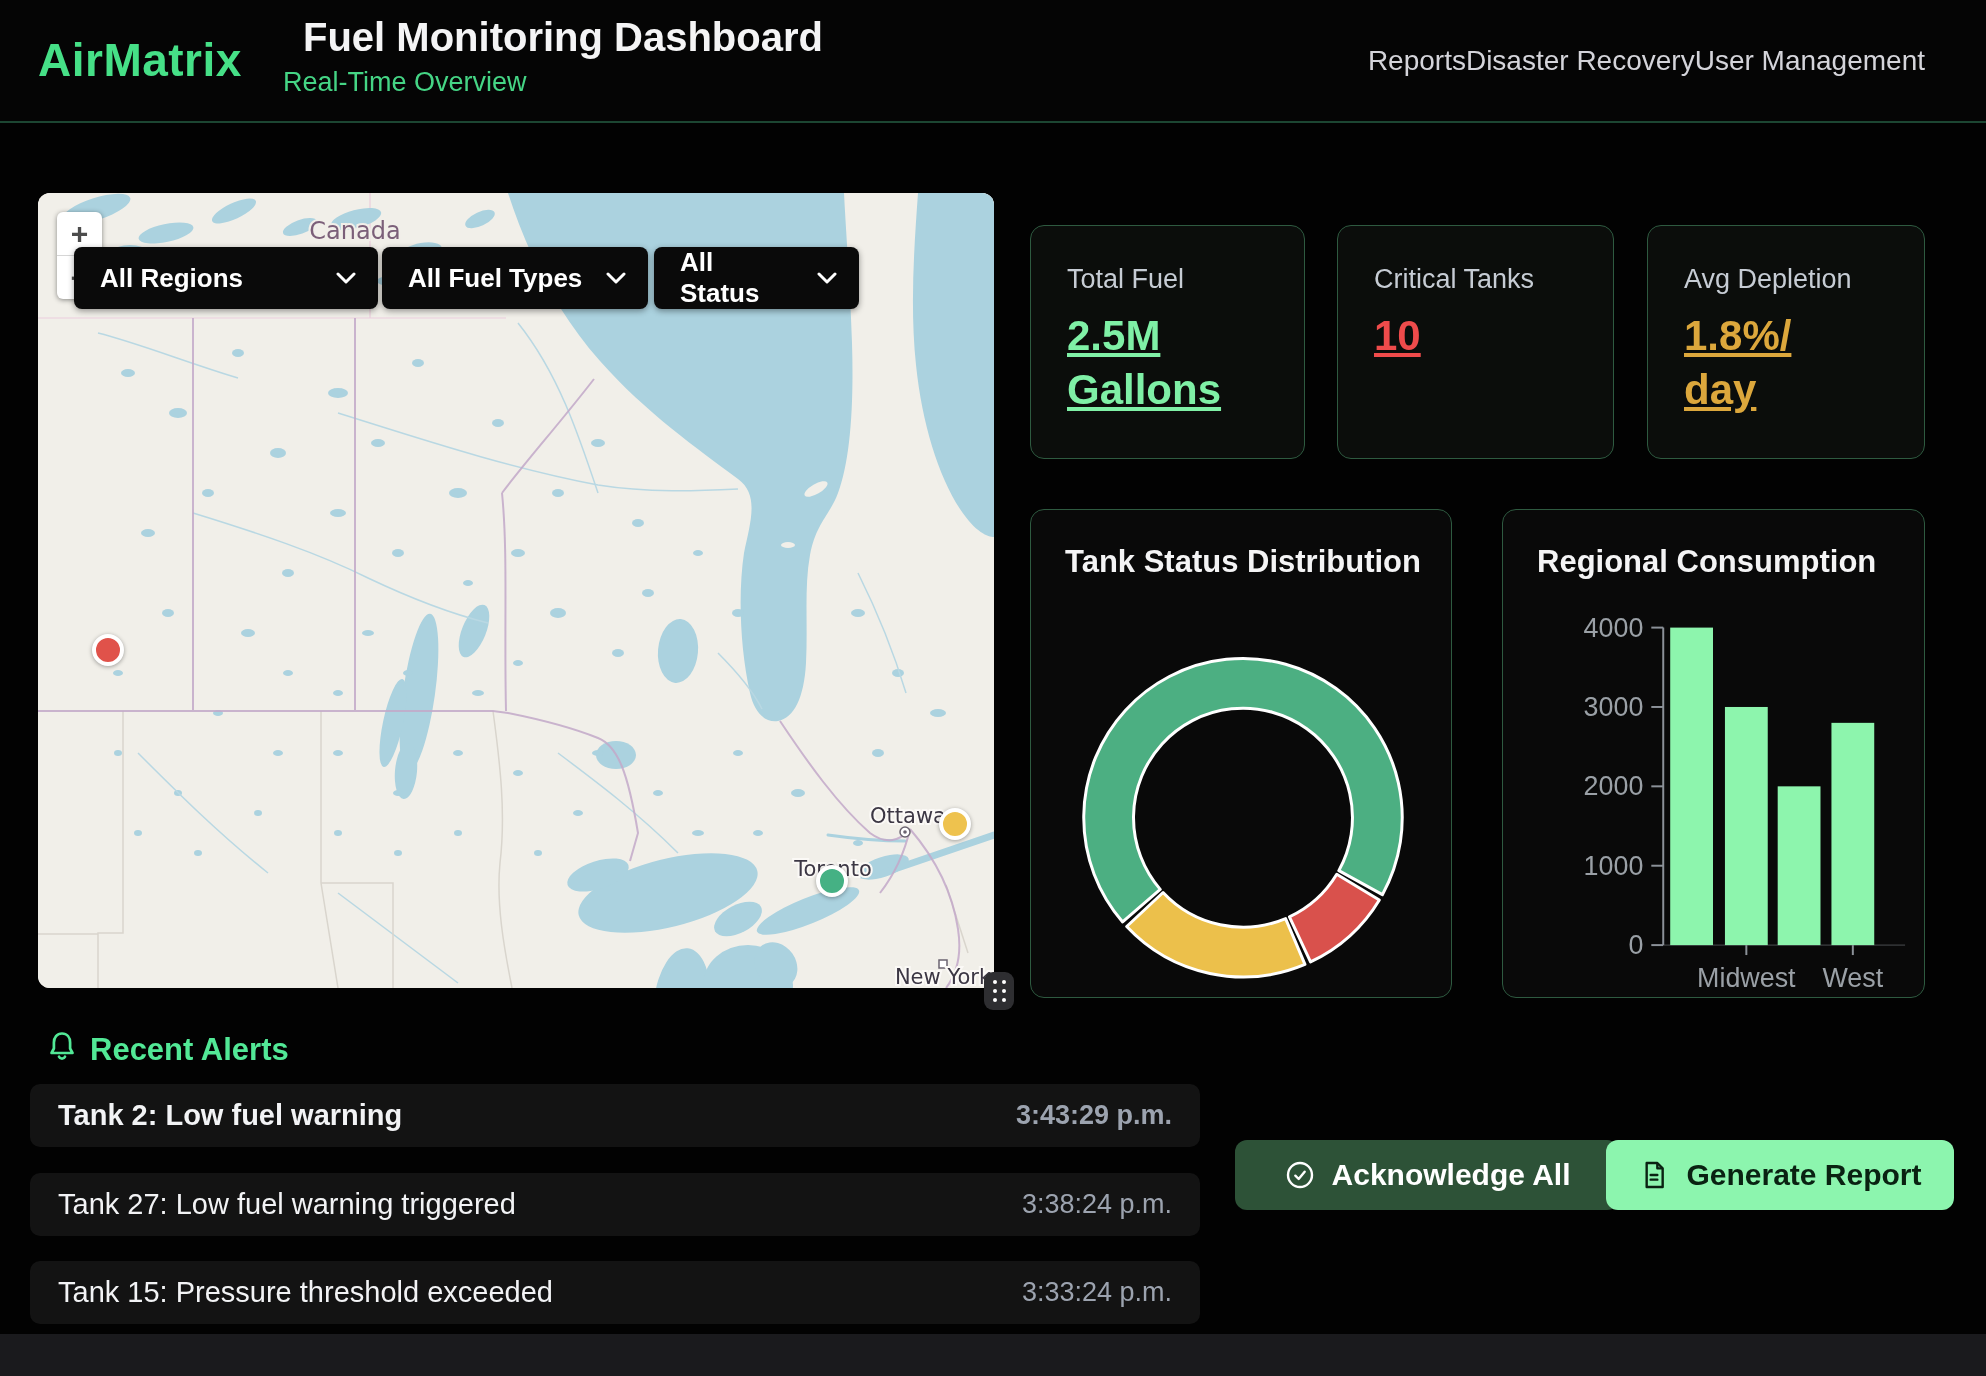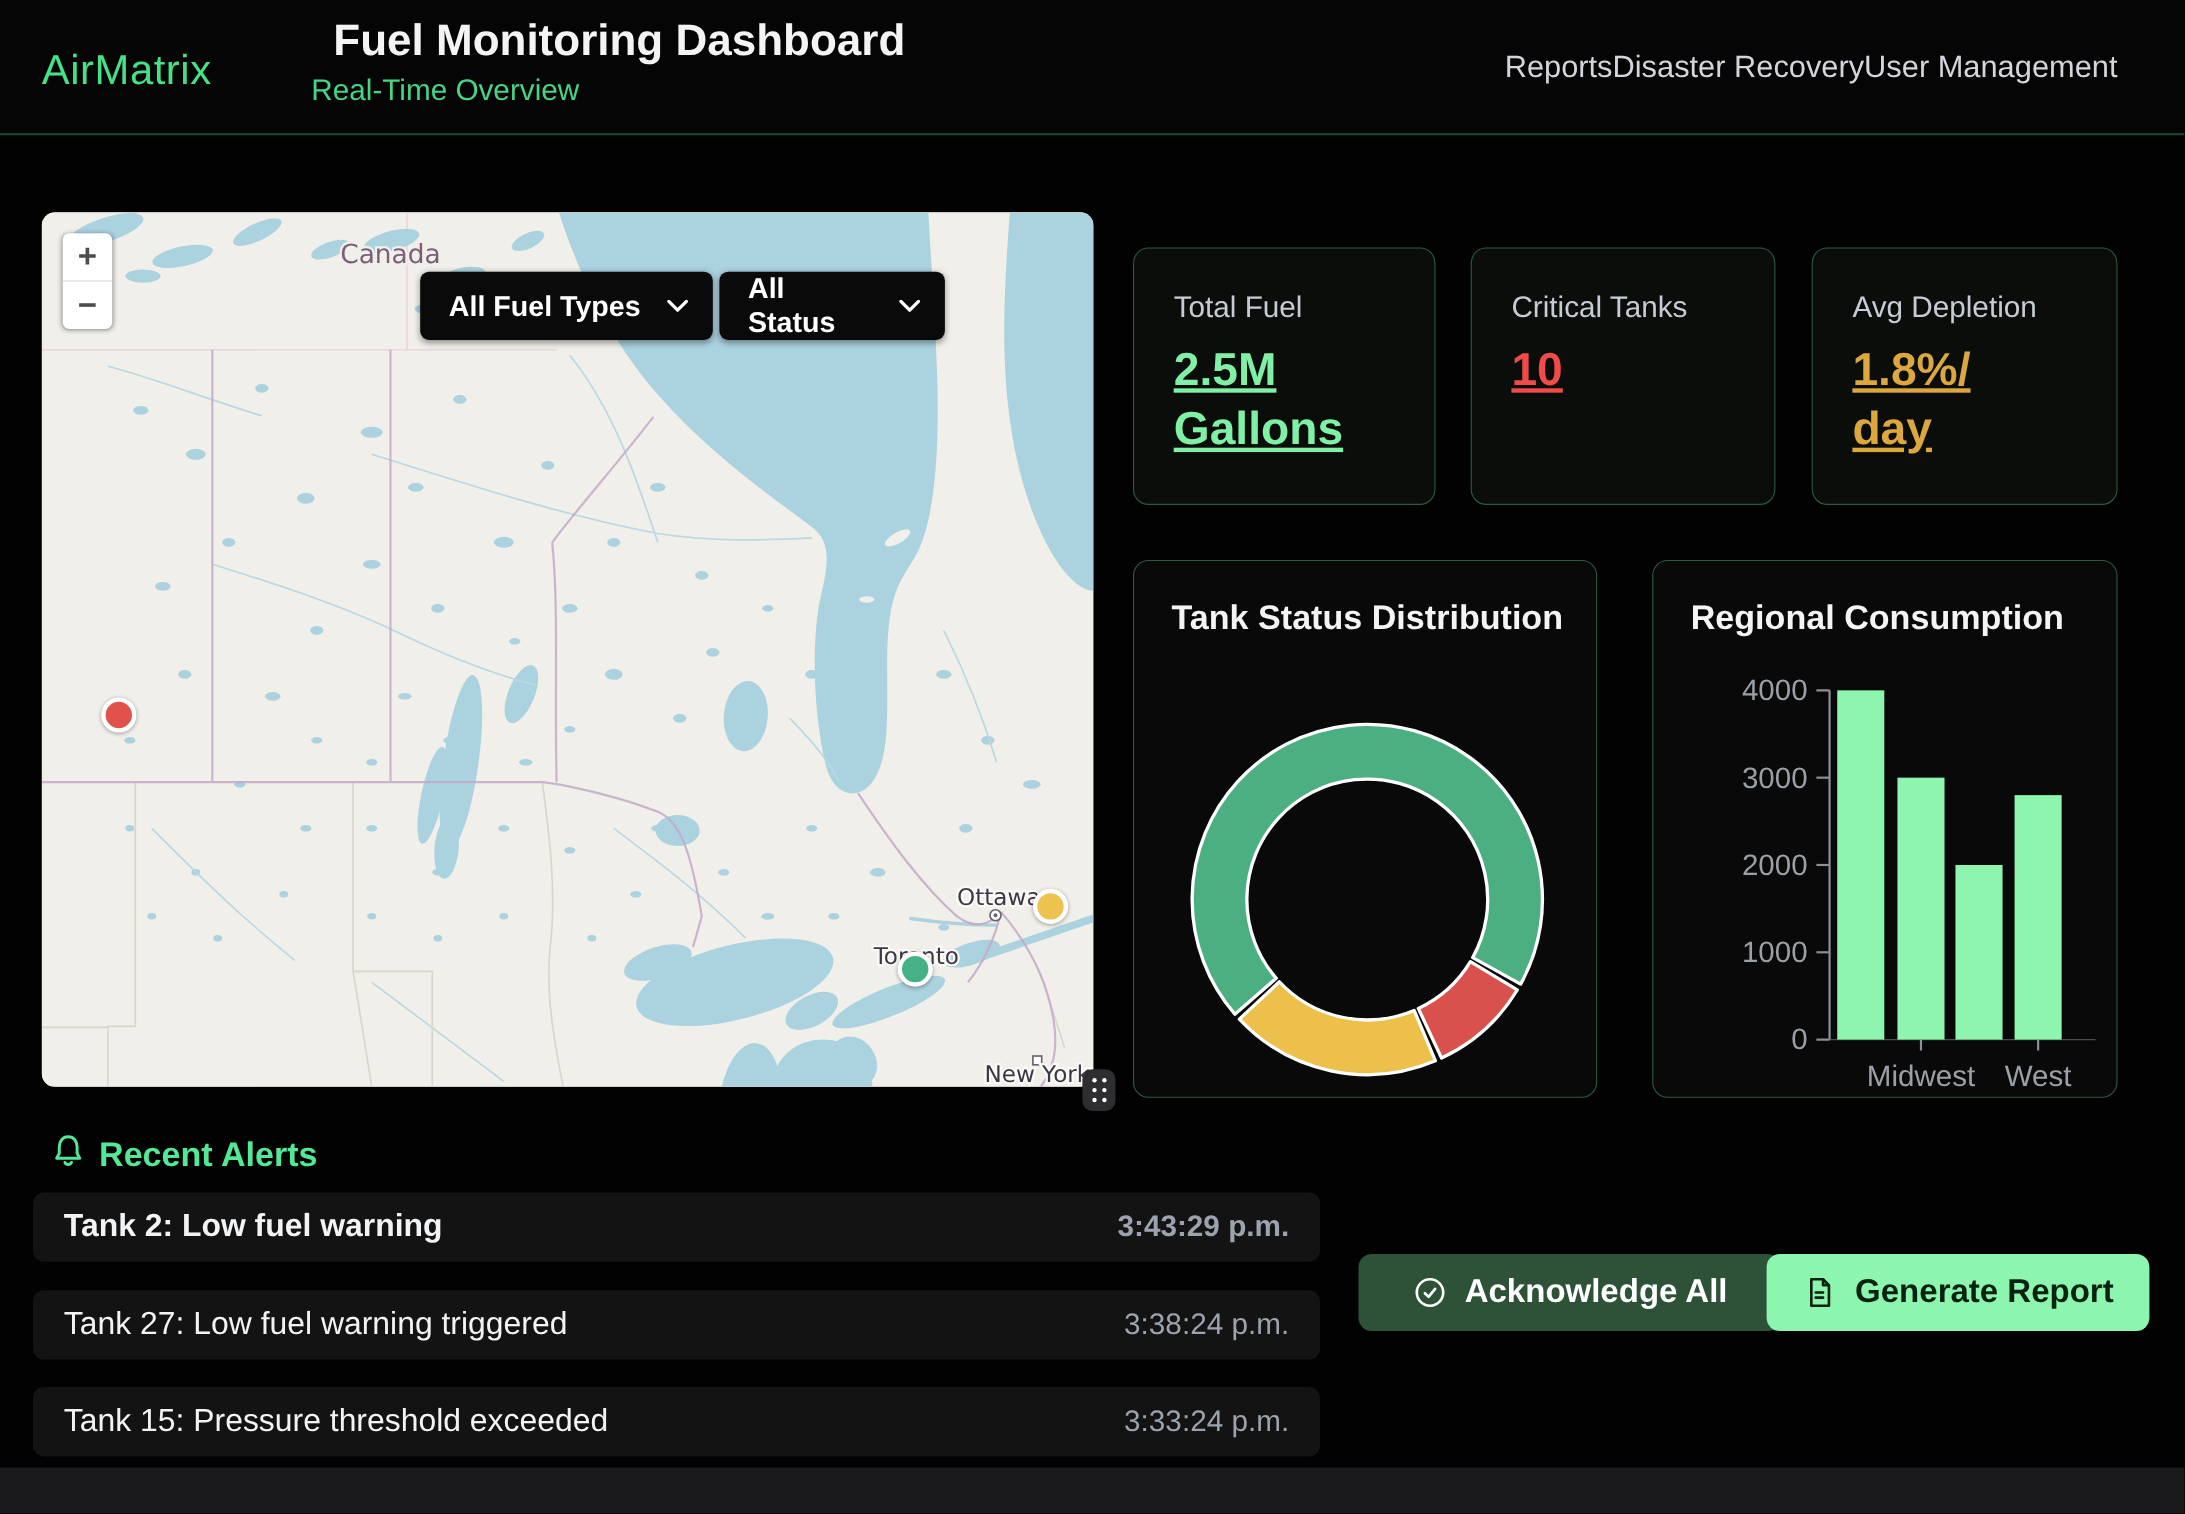--- a/index.html
+++ b/index.html
@@ -2,21 +2,21 @@
 <html><head>
 <meta charset="utf-8">
 <style>
   html,body{margin:0;padding:0;}
   body{width:1986px;height:1376px;position:relative;overflow:hidden;background:#020202;
        font-family:"Liberation Sans","DejaVu Sans",sans-serif;}
 
   
   .header{position:absolute;left:0;top:0;width:1986px;height:121px;background:#050505;
           border-bottom:2px solid #1c4632;z-index:10;}
-  .brand{position:absolute;left:38px;top:43px;font-size:38px;font-weight:normal;color:#46e087;letter-spacing:.5px;}
+  .brand{position:absolute;left:38px;top:33px;font-size:46px;font-weight:bold;color:#46e087;letter-spacing:.5px;}
   .titleblock{position:absolute;left:283px;top:15px;}
   .title{font-size:40px;font-weight:bold;color:#f4f4f5;margin-left:20px;}
   .subtitle{margin-top:7px;font-size:27px;color:#45d585;}
   .nav{position:absolute;right:61px;top:0;height:121px;display:flex;align-items:center;}
   .nav-item{font-size:28px;color:#d4d4da;cursor:pointer;white-space:nowrap;}
 
   
   .map-panel{position:absolute;left:38px;top:193px;width:956px;height:795px;border-radius:12px;
              overflow:hidden;background:#f1efe9;}
   .map-svg{position:absolute;left:0;top:0;width:956px;height:795px;display:block;}
@@ -237,20 +237,28 @@
         <text x="905" y="791" text-anchor="middle" class="city-label">New York</text>
       </g>
   </svg>
 
   <div class="map-zoom">
     <div class="zbtn">+</div>
     <div class="zbtn">−</div>
   </div>
 
   <div class="filterbar">
+      <div class="map-select" style="left: 36px; width: 304px;">
+        <span class="msl">All Regions</span>
+        <span class="chev">
+          <svg width="20" height="12" viewBox="0 0 20 12">
+            <polyline points="2,2 10,10 18,2" fill="none" stroke="#fff" stroke-width="3" stroke-linecap="round" stroke-linejoin="round"></polyline>
+          </svg>
+        </span>
+      </div>
       <div class="map-select" style="left: 344px; width: 266px;">
         <span class="msl">All Fuel Types</span>
         <span class="chev">
           <svg width="20" height="12" viewBox="0 0 20 12">
             <polyline points="2,2 10,10 18,2" fill="none" stroke="#fff" stroke-width="3" stroke-linecap="round" stroke-linejoin="round"></polyline>
           </svg>
         </span>
       </div>
       <div class="map-select" style="left: 616px; width: 205px;">
         <span class="msl">All Status</span>

